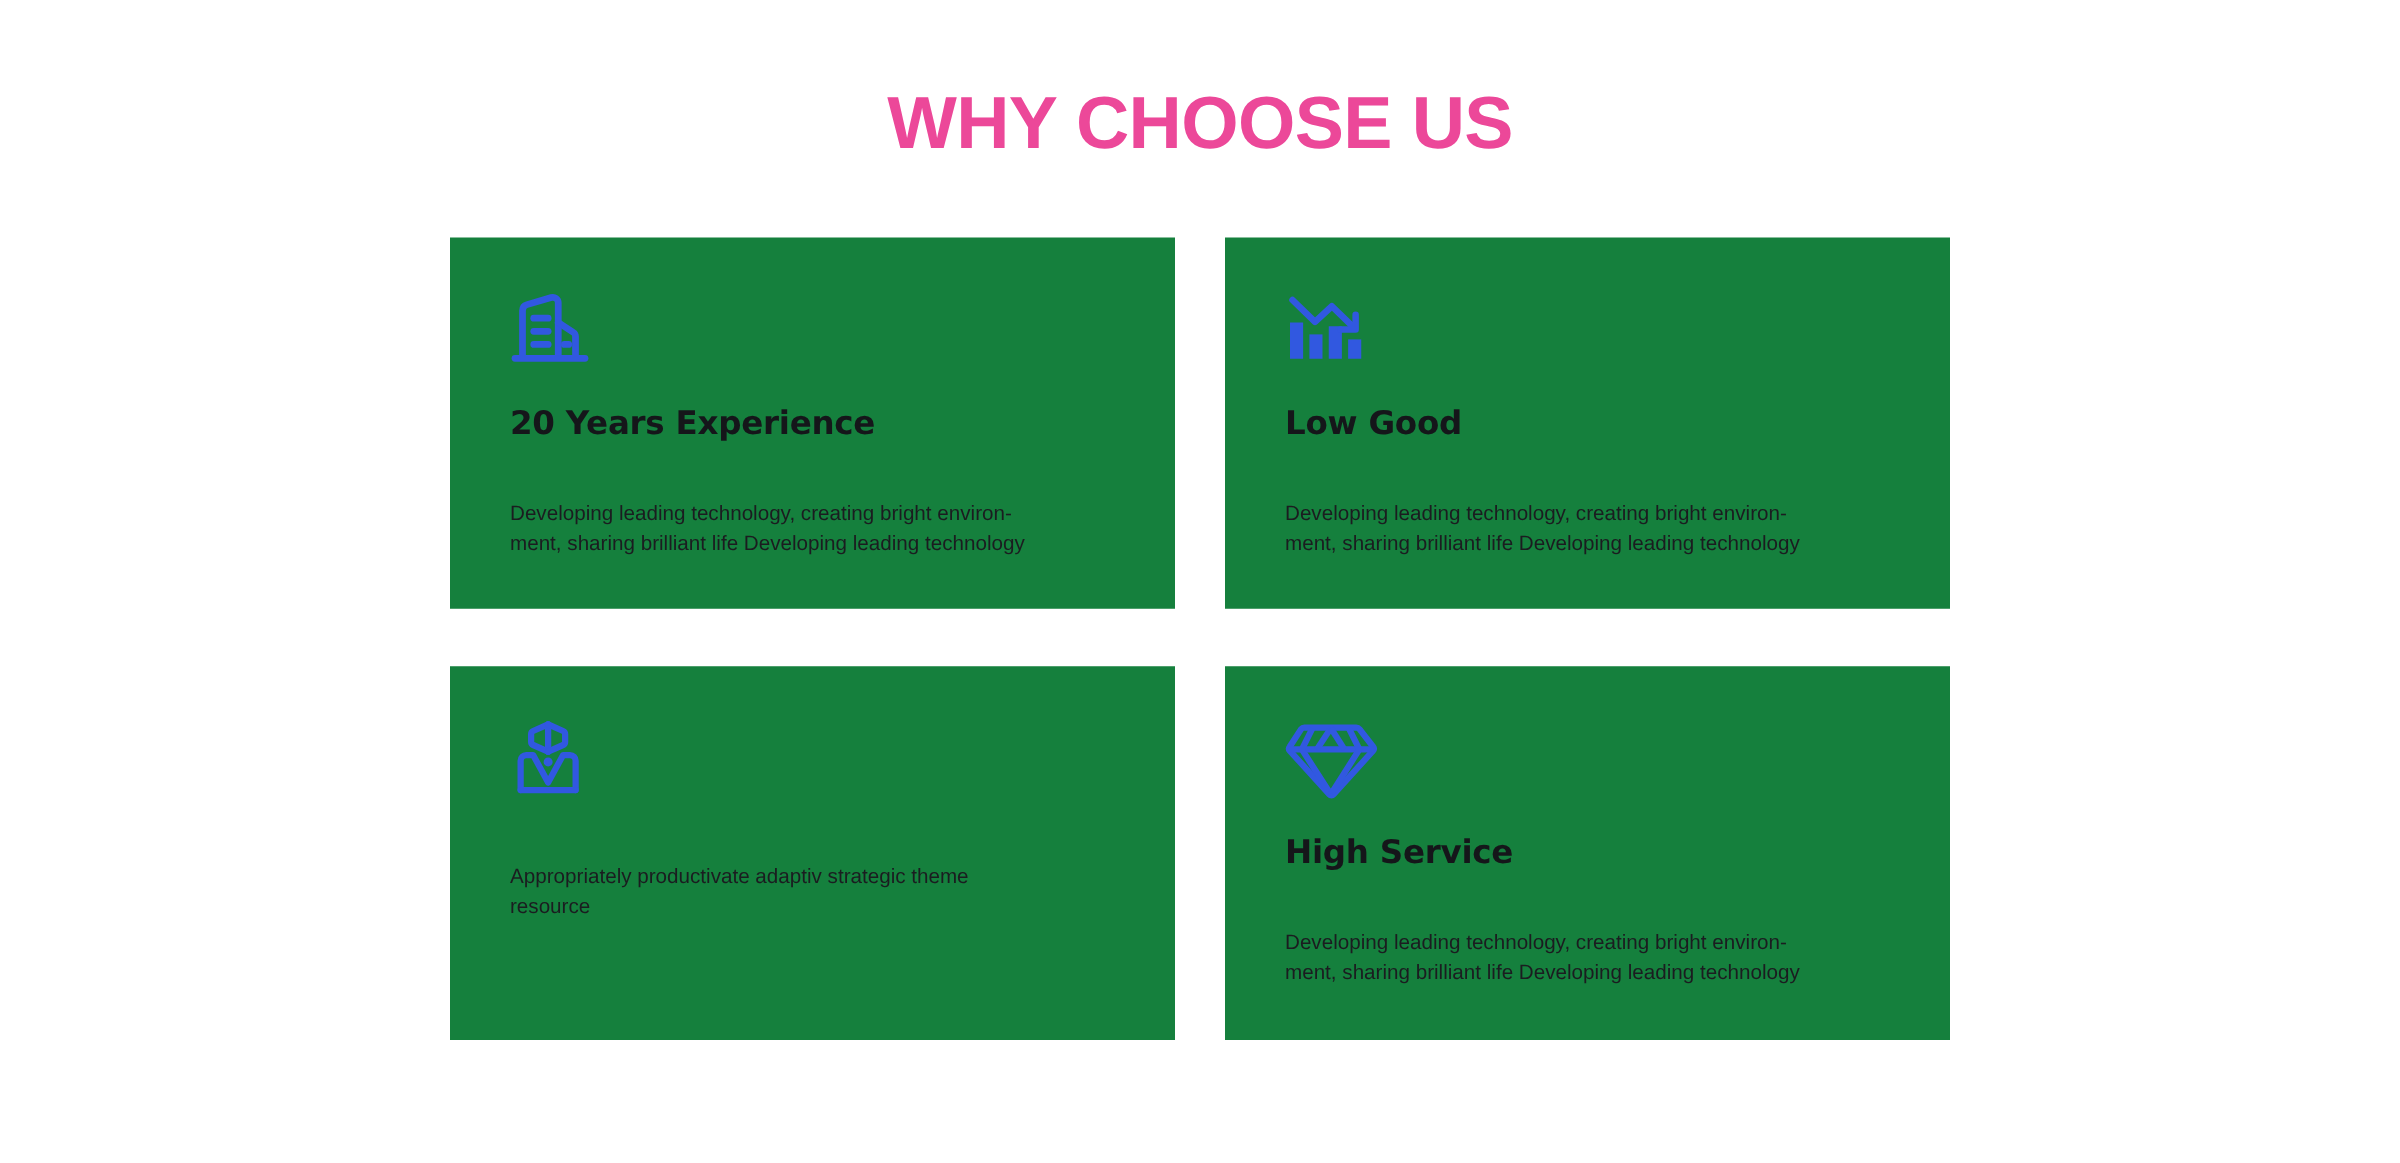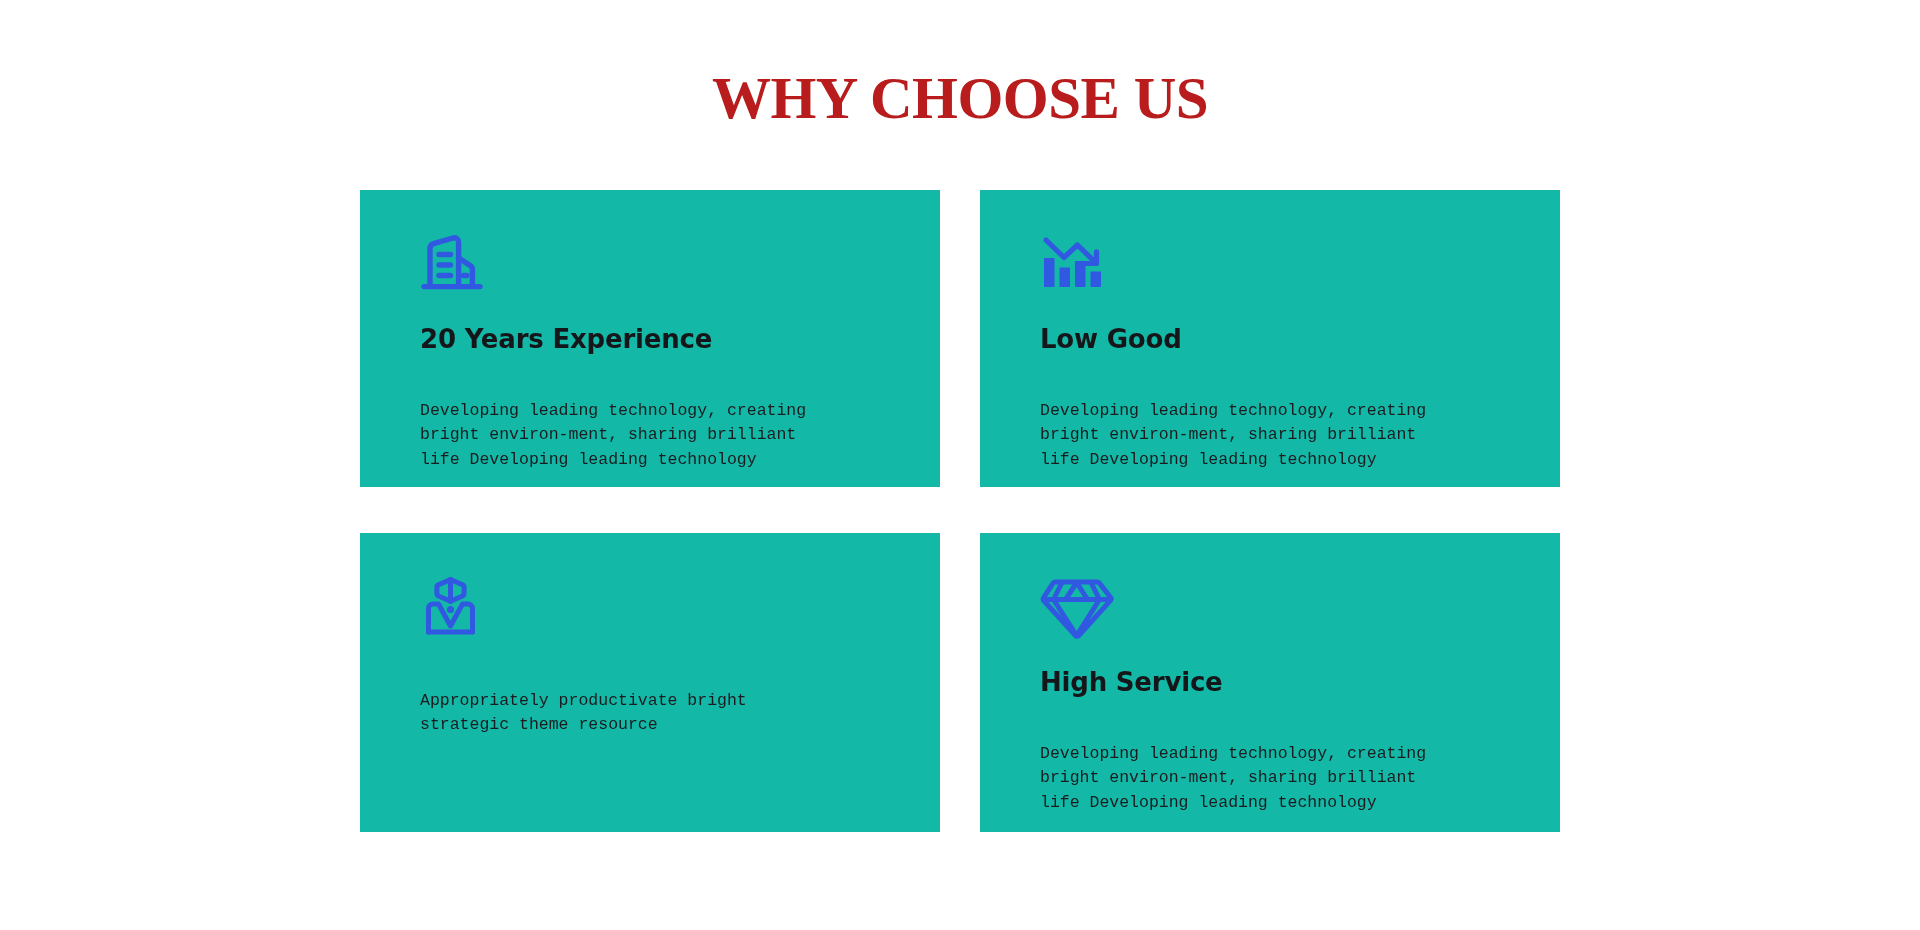--- a/index.html
+++ b/index.html
@@ -19,44 +19,44 @@
     background: #ffffff;
   }
 
   
   .section-title {
     position: absolute;
     top: 66px;
     left: 0;
     width: 1920px;
     text-align: center;
-    font-family: Liberation Serif, serif;
+    font-family: Liberation Sans, sans-serif;
     font-size: 59px;
     font-weight: 700;
     letter-spacing: -0.5px;
-    color: #b91c1c;
+    color: #ec4899;
     line-height: 1.1;
   }
 
   
   .cards-grid {
     position: absolute;
     left: 360px;
     top: 190px;
     width: 1200px;
     display: grid;
     grid-template-columns: 580px 580px;
     grid-template-rows: 297px 299px;
     column-gap: 40px;
     row-gap: 46px;
   }
 
   .card {
-    background: #14b8a6;
-    padding: 42px 48px 0 60px;
+    background: #15803d;
+    padding: 42px 48px 0 48px;
     position: relative;
   }
 
   .card-icon {
     height: 70px;
     display: block;
     margin-bottom: 22px;
   }
 
   .card-icon svg {
@@ -67,21 +67,21 @@
     font-family: "DejaVu Sans", sans-serif;
     font-size: 26px;
     font-weight: 700;
     color: #15161a;
     line-height: 1.2;
     margin-bottom: 11px;
     letter-spacing: -0.2px;
   }
 
   .card-desc {
-    font-family: Liberation Mono, monospace;
+    font-family: Liberation Sans, sans-serif;
     font-size: 16.5px;
     font-weight: 400;
     color: #1b1c20;
     line-height: 1.47;
     max-width: 420px;
     margin-top: 44px;
   }
 </style>
 </head>
 <body>
@@ -127,21 +127,21 @@
       <div class="card-icon">
         <svg width="68" height="62" viewBox="0 0 68 62" fill="none" aria-hidden="true">
           <path d="M30.5 4.5 L18.5 9.8 a2.6 2.6 0 0 0 -1.6 2.4 v6.4 a2.6 2.6 0 0 0 1.6 2.4 l12 5.3" stroke="#3158e0" stroke-width="5" stroke-linecap="round" stroke-linejoin="round"></path>
           <path d="M30.5 4.5 v21.8" stroke="#3158e0" stroke-width="5" stroke-linecap="round"></path>
           <path d="M30.5 4.5 L42.5 9.8 a2.6 2.6 0 0 1 1.6 2.4 v6.4 a2.6 2.6 0 0 1 -1.6 2.4 l-12 5.3" stroke="#3158e0" stroke-width="5" stroke-linecap="round" stroke-linejoin="round"></path>
           <path d="M8.5 57 V33.5 a4.5 4.5 0 0 1 4.5 -4.5 h5.5 L30.5 51 L42.5 29 H48 a4.5 4.5 0 0 1 4.5 4.5 V57" stroke="#3158e0" stroke-width="5" stroke-linecap="round" stroke-linejoin="round"></path>
           <path d="M8.5 57 H52.5" stroke="#3158e0" stroke-width="5" stroke-linecap="round"></path>
           <circle cx="30.5" cy="34.5" r="3.6" fill="#3158e0"></circle>
         </svg>
       </div>
-      <div class="card-desc">Appropriately productivate bright strategic theme resource</div>
+      <div class="card-desc">Appropriately productivate adaptiv strategic theme resource</div>
     </div>
 
     <div class="card">
       <div class="card-icon">
         <svg width="76" height="66" viewBox="0 0 76 66" fill="none" aria-hidden="true">
           <path d="M15.5 7 H57 a3.4 3.4 0 0 1 2.6 1.3 L70.5 22.4 a2.6 2.6 0 0 1 -0.15 3.3 L38.8 60.5 a2.2 2.2 0 0 1 -3.3 0 L3.9 25.7 a2.6 2.6 0 0 1 -0.15 -3.3 L12.9 8.3 A3.4 3.4 0 0 1 15.5 7 Z" stroke="#3158e0" stroke-width="5" stroke-linejoin="round"></path>
           <path d="M3.5 24.5 H69.5" stroke="#3158e0" stroke-width="5" stroke-linecap="round"></path>
           <path d="M22 7.5 L13.5 24.5 L36.3 60" stroke="#3158e0" stroke-width="5" stroke-linejoin="round"></path>
           <path d="M51 7.5 L59.5 24.5 L37 60" stroke="#3158e0" stroke-width="5" stroke-linejoin="round"></path>
           <path d="M36.7 7.5 L25.5 24.5" stroke="#3158e0" stroke-width="5" stroke-linejoin="round"></path>

